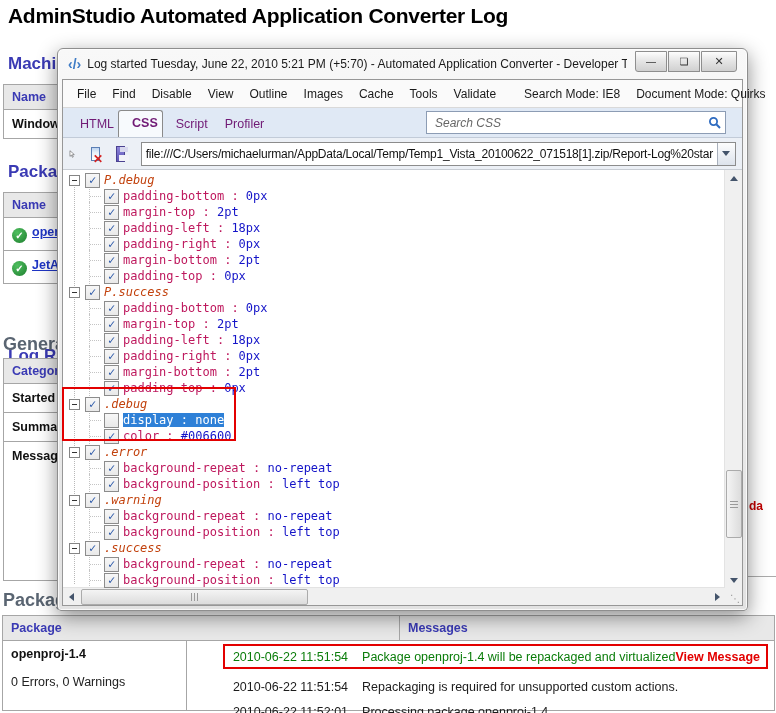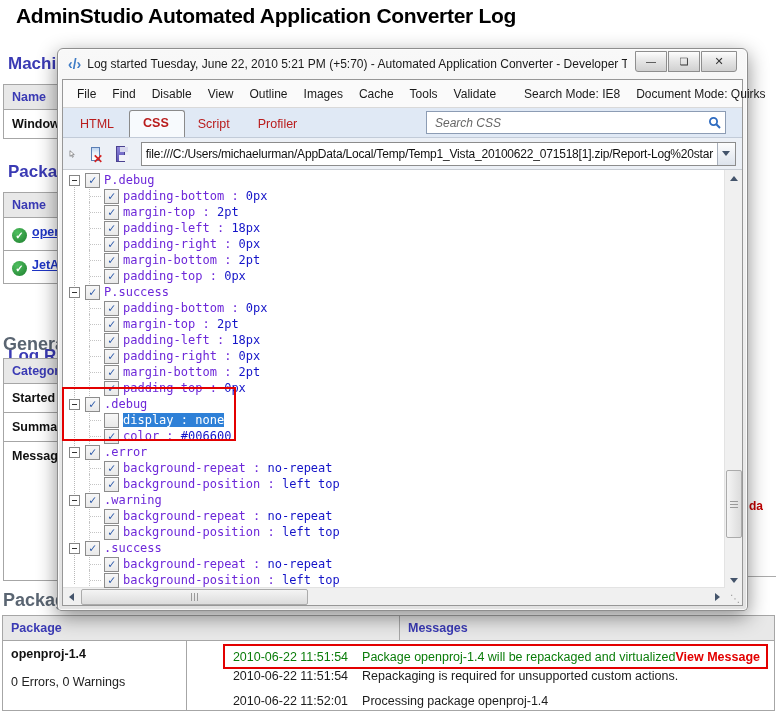--- a/index.html
+++ b/index.html
@@ -1,19 +1,19 @@
 <!DOCTYPE html>
 <html><head>
 <meta charset="utf-8">
 <style>
   html,body{margin:0;padding:0;background:#fff;}
   .page{position:relative;width:776px;height:713px;overflow:hidden;background:#fff;
         font-family:"Liberation Sans",sans-serif;color:#1a1a1a;}
   
-  .h1{position:absolute;left:16px;top:4px;font-size:21px;font-weight:bold;color:#000;letter-spacing:-.3px;white-space:nowrap;}
+  .h1{position:absolute;left:8px;top:4px;font-size:21px;font-weight:bold;color:#000;letter-spacing:-.3px;white-space:nowrap;}
   .sect-h{position:absolute;font-size:17px;font-weight:bold;color:#3A3AB4;white-space:nowrap;}
   .sub-h{position:absolute;font-size:18px;font-weight:bold;color:#5A6572;white-space:nowrap;}
   .ltable{position:absolute;left:3px;width:150px;border:1px solid #A6A6A6;background:#fff;font-size:12.5px;}
   .ltable .hd{background:#E8E8E8;border-bottom:1px solid #A6A6A6;color:#3A3AB4;font-weight:bold;padding:5px 8px;}
   .ltable .rw{border-bottom:1px solid #A6A6A6;padding:7px 8px;font-weight:bold;color:#111;white-space:nowrap;}
   .ltable .rw:last-child{border-bottom:none;}
   .chk-ic{display:inline-flex;width:15px;height:15px;border-radius:50%;background:radial-gradient(circle at 35% 30%,#4FBF5F,#1E7E2E);
           color:#fff;font-size:10px;font-weight:bold;align-items:center;justify-content:center;vertical-align:-3px;margin-right:5px;}
   a.plink{color:#1F35C4;font-weight:bold;text-decoration:underline;}
   .tall{height:124px;}
@@ -22,21 +22,21 @@
   
   .msg-table{position:absolute;left:2px;top:615px;width:771px;border:1px solid #A6A6A6;border-bottom:none;background:#fff;font-size:12.5px;}
   .msg-head{display:flex;background:#E8E8E8;border-bottom:1px solid #A6A6A6;color:#3A3AB4;font-weight:bold;}
   .msg-head .c1{width:380px;padding:5px 8px;border-right:1px solid #A6A6A6;}
   .msg-head .c2{flex:1;padding:5px 8px;}
   .msg-body{display:flex;height:69px;border-bottom:1px solid #A6A6A6;}
   .msg-body .c1{width:380px;padding:6px 8px;border-right:1px solid #A6A6A6;}
   .msg-body .c2{flex:1;padding:3px 6px 0 36px;}
   .pkg-name{font-weight:bold;color:#111;}
   .pkg-status{margin-top:14px;color:#222;}
-  .m-row{height:25px;display:flex;align-items:flex-start;white-space:nowrap;color:#1c1c1c;padding-left:10px;}
+  .m-row{height:25px;display:flex;align-items:flex-end;white-space:nowrap;color:#1c1c1c;padding-left:10px;}
   .m-row .m-time{margin-right:14px;}
   .m-row1{padding-left:0;}
   .m-red-box{display:flex;align-items:center;flex:1;border:2px solid #E30000;padding:0 6px 0 8px;height:21px;}
   .m-green, .m-green .m-time{color:#0A7D0A;}
   .m-annot{margin-left:auto;color:#E30000;font-weight:bold;}
   
   .dtw{position:absolute;left:57px;top:48px;width:689px;height:561px;z-index:10;
        background:linear-gradient(#F8F8F8,#E2E2E2);border:1px solid #8E8E8E;border-radius:6px 6px 4px 4px;
        box-shadow:0 6px 20px rgba(0,0,0,.45), inset 0 0 0 1px rgba(255,255,255,.75);}
   .dt-titlebar{position:absolute;left:0;top:0;right:0;height:30px;display:flex;align-items:center;padding:0 6px;}
@@ -50,21 +50,21 @@
   .dt-client{position:absolute;left:4px;right:4px;top:30px;bottom:4px;background:#fff;border:1px solid #979797;
              display:flex;flex-direction:column;}
   
   .dt-menu{height:27px;display:flex;align-items:center;background:#FAFAFA;border-bottom:1px solid #D9D9D9;
            font-size:12px;color:#1a1a1a;padding:0 6px;}
   .mi{padding:4px 8px;white-space:nowrap;}
   .msep{width:1px;height:16px;background:#B9B9B9;margin:0 6px;}
   .mode{padding:4px 8px;white-space:nowrap;}
   
   .dt-tabs{height:29px;display:flex;align-items:flex-end;background:#E0E9F5;border-bottom:1px solid #C2CBD8;padding:0 4px;}
-  .tab{padding:5px 15px 6px 13px;font-size:12.5px;color:#b91c1c;white-space:nowrap;}
+  .tab{padding:5px 4px 6px 13px;font-size:12.5px;color:#701a75;white-space:nowrap;}
   .tab.active{background:#F7FAFD;border:1px solid #8A8A8A;border-bottom:none;border-radius:3px 3px 0 0;
               font-weight:bold;padding-bottom:7px;}
   .searchbox{margin-left:auto;margin-bottom:3px;margin-right:12px;display:flex;align-items:center;
              width:288px;height:21px;background:#fff;border:1px solid #8C9CB4;padding:0 4px 0 6px;}
   .searchbox input{flex:1;border:none;outline:none;font-family:"Liberation Sans",sans-serif;
                    font-size:12px;font-style:italic;color:#555;background:transparent;}
   .searchbox input::placeholder{color:#666;font-style:italic;}
   
   .dt-toolbar{height:31px;display:flex;align-items:center;background:#ECF0F6;border-bottom:1px solid #C8CDD4;padding:0 6px;gap:16px;}
   .ico-winx{position:relative;width:15px;height:12px;border:1px solid #5A7EB5;background:linear-gradient(#BDD4F1,#E9F1FA 40%,#fff);}
@@ -89,22 +89,22 @@
   .trow.sel,.trow.stub{padding-left:6px;}
   .trow.prop{padding-left:41px;}
   .trow.prop::before{content:"";position:absolute;left:26px;top:-2px;bottom:0;border-left:1px dotted #C4C4C4;}
   .trow.prop::after{content:"";position:absolute;left:27px;top:8px;width:11px;border-top:1px dotted #C4C4C4;}
   .expand{width:9px;height:9px;border:1px solid #858585;background:#fff;display:inline-flex;align-items:center;
           justify-content:center;margin-right:5px;flex:none;z-index:1;}
   .expand i{display:block;width:5px;height:1px;background:#333;}
   .cb{width:13px;height:13px;border:1px solid #8C8C8C;background:linear-gradient(#F7F7F7,#E9E9E9);
       display:inline-flex;align-items:center;justify-content:center;margin-right:4px;flex:none;
       color:#2A57A8;font-size:12px;font-weight:bold;line-height:10px;z-index:1;}
-  .seltext{color:#6d28d9;}
-  .pn,.pc{color:#6d28d9;}
+  .seltext{color:#c2410c;font-style:italic;}
+  .pn,.pc{color:#be185d;}
   .pv{color:#1414C8;}
   .ptext.hl{background:#2E80D7;}
   .ptext.hl .pn,.ptext.hl .pc,.ptext.hl .pv{color:#fff;}
   
   .vscroll{position:absolute;top:0;right:0;bottom:17px;width:17px;background:#F0F0F0;border-left:1px solid #E3E3E3;}
   .hscroll{position:absolute;left:0;right:17px;bottom:0;height:17px;background:#F0F0F0;border-top:1px solid #E3E3E3;display:flex;align-items:center;}
   .sb-btn{width:16px;height:16px;display:flex;align-items:center;justify-content:center;flex:none;}
   .vscroll .sb-btn{width:100%;height:16px;}
   .vscroll .sb-btn.down{position:absolute;bottom:0;left:0;}
   .vthumb{position:absolute;left:1px;top:300px;width:14px;height:66px;border:1px solid #ABABAB;border-radius:2px;

